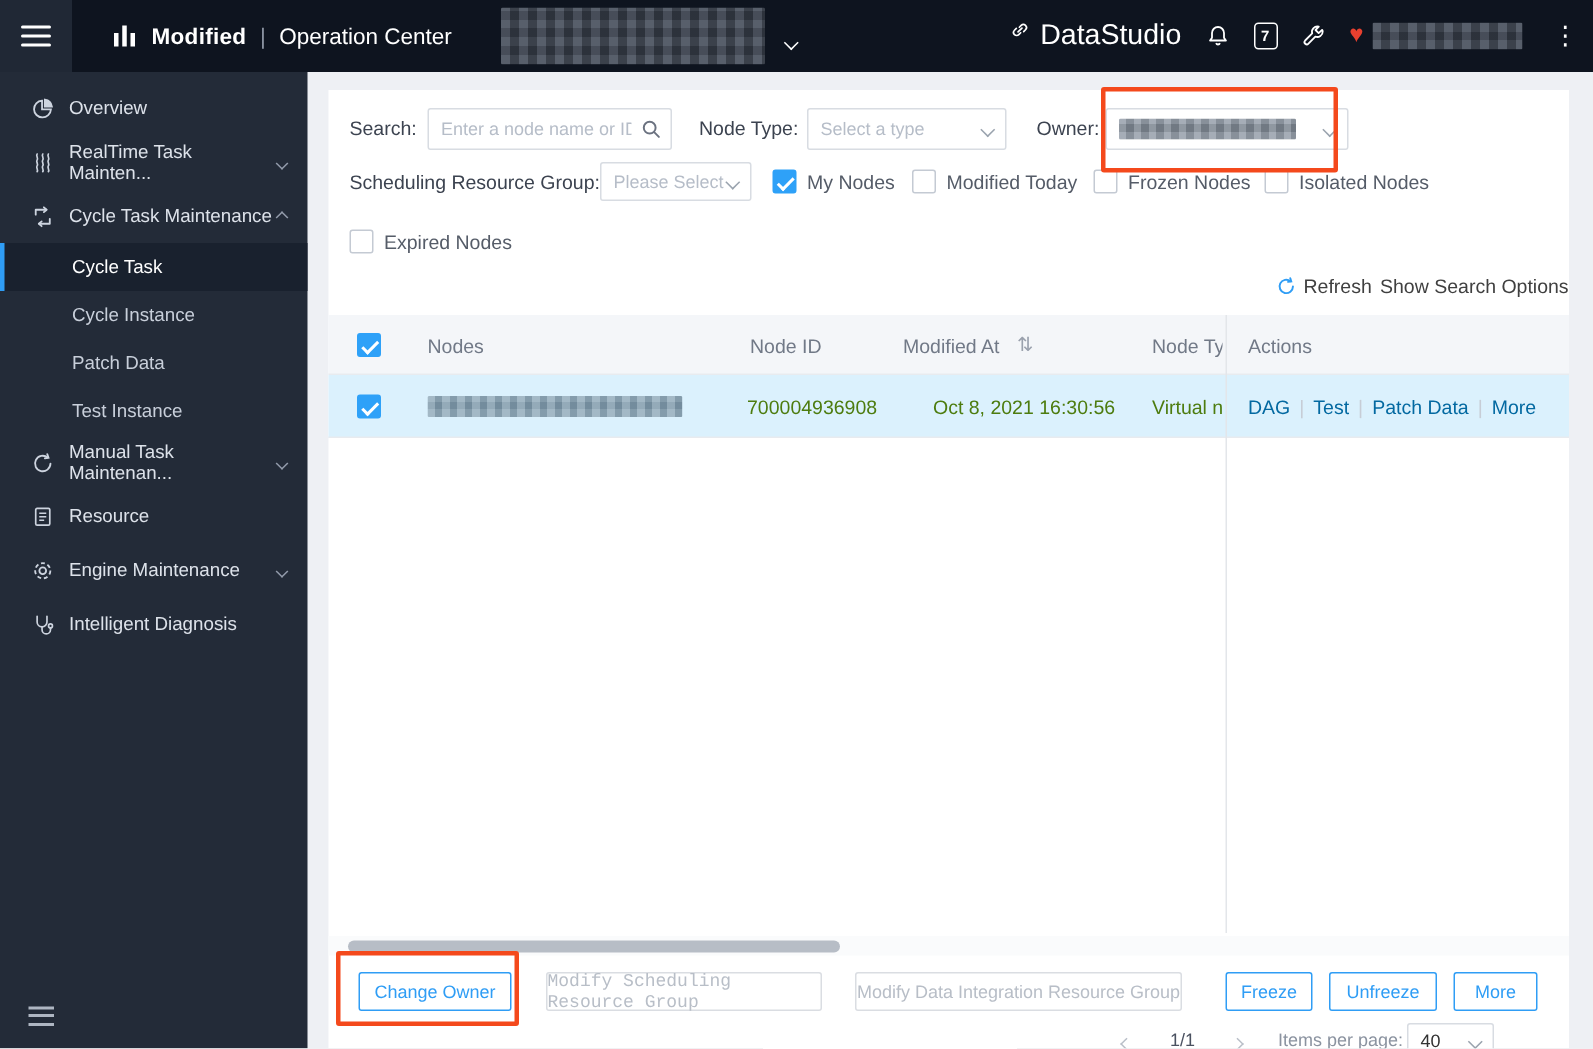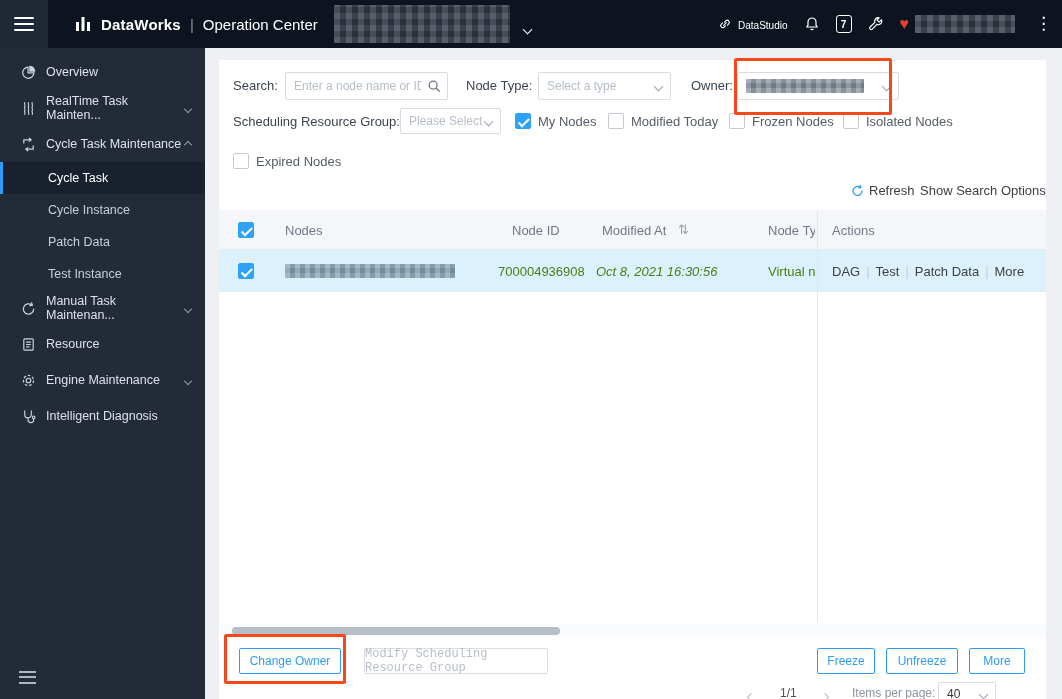--- a/index.html
+++ b/index.html
@@ -10,21 +10,21 @@
   
   .header { position:absolute; left:0; top:0; width:1062px; height:48px; background:#0e141f; }
   .burger-box { position:absolute; left:0; top:0; width:48px; height:48px; background:#202835; display:flex; align-items:center; justify-content:center; cursor:pointer; }
   .burger { width:20px; }
   .burger span { display:block; height:2px; background:#fff; margin:4px 0; border-radius:1px; }
   .brand-wrap { position:absolute; left:74px; top:0; height:48px; display:flex; align-items:center; gap:9px; color:#fff; }
   .brand { font-size:15px; font-weight:700; letter-spacing:.2px; }
   .brand-div { color:#8b93a2; font-size:15px; }
   .product { font-size:15px; }
   .header-right { position:absolute; right:6px; top:0; height:48px; display:flex; align-items:center; gap:16px; color:#fff; }
-  .ds-link { display:flex; align-items:flex-end; gap:6px; font-size:10px; color:#fff; cursor:pointer; }
+  .ds-link { display:flex; align-items:flex-start; gap:6px; font-size:19px; color:#fff; cursor:pointer; }
   .doc-badge { width:16px; height:18px; border:1.5px solid #fff; border-radius:3px; font-size:10px; font-weight:700; display:flex; align-items:center; justify-content:center; cursor:pointer; }
   .heart { color:#e8402f; font-size:16px; line-height:16px; }
   .vdots { font-size:17px; color:#fff; line-height:16px; cursor:pointer; padding:0 4px; }
 
   
   .mosaic { border-radius:1px;
     background:
       repeating-linear-gradient(90deg, rgba(255,255,255,.14) 0 5px, rgba(0,0,0,.10) 5px 10px),
       repeating-linear-gradient(0deg, #97a0ab 0 5px, #7e8792 5px 10px);
   }
@@ -70,21 +70,21 @@
 
   
   .thead { position:absolute; left:219px; top:210px; width:827px; height:40px; background:#f4f6f9; border-bottom:1px solid #e8ebef; }
   .th { position:absolute; font-size:13px; color:#717987; line-height:15px; }
   .trow { position:absolute; left:219px; top:250px; width:827px; height:42px; background:#fff; border-bottom:1px solid #e8ebef; }
   .trow.selected { background:#dbf1fd; }
   .td { position:absolute; font-size:13px; color:#4d7c0f; line-height:15px; }
   .clipcell { overflow:hidden; white-space:nowrap; width:47px; }
   .fixed-line { position:absolute; left:817px; top:210px; width:1px; height:412px; background:#e3e6ea; box-shadow:-3px 0 5px -3px rgba(0,0,0,.08); }
   .actions { position:absolute; display:flex; align-items:center; gap:6px; font-size:13px; }
-  .actions .lnk { color:#404040; cursor:pointer; }
+  .actions .lnk { color:#0369a1; cursor:pointer; }
   .actions .sep { color:#c7cdd6; }
 
   
   .hscroll { position:absolute; left:219px; top:624px; width:827px; height:13px; background:#fafbfc; }
   .hthumb { position:absolute; left:232px; top:626.5px; width:328px; height:8px; background:#b7bdc6; border-radius:4px; cursor:grab; }
 
   
   .btn { position:absolute; height:26px; border:1px solid #2f9df5; border-radius:2px; background:#fff; color:#2f9df5; font-size:12px; display:flex; align-items:center; justify-content:center; cursor:pointer; }
   .btn.disabled { border-color:#dadde2; color:#b8bec7; cursor:default; }
   .pgchev { position:absolute; color:#b9bfc8; cursor:pointer; }
@@ -110,21 +110,21 @@
         </div>
     </div>
     <div class="brand-wrap">
       <span>
         <svg width="18" height="18" viewBox="0 0 18 18">
             <rect x="2" y="7" width="3" height="9" fill="#fff"></rect>
             <rect x="7.5" y="2" width="3" height="14" fill="#fff"></rect>
             <rect x="13" y="7" width="3" height="9" fill="#fff"></rect>
           </svg>
       </span>
-      <span class="brand">DataWorks</span>
+      <span class="brand">Modified</span>
       <span class="brand-div">|</span>
       <span class="product">Operation Center</span>
     </div>
     <div class="abs mosaic dark" style="left:334px; top:5px; width:176px; height:38px;"></div>
     <span class="abs" style="left:524px; top:19px; color:#fff;"><span class="chev"></span></span>
 
     <div class="header-right">
       <span class="ds-link">
         <span>
           <svg width="14" height="14" viewBox="0 0 16 16" fill="none" stroke="#fff" stroke-width="1.3" stroke-linecap="round">
@@ -293,51 +293,52 @@
     </span>
     <span>Refresh</span>
   </span>
   <span class="bluelink" style="left:920px; top:183px;">
     <span>Show Search Options</span>
   </span>
 
   <div class="thead"></div>
   <span class="cb checked" style="left:238px; top:222px;"></span>
   <div class="th" style="left:285px; top:223px;">Nodes</div>
-  <div class="th" style="left:512px; top:223px;">Node ID</div>
+  <div class="th" style="left:500px; top:223px;">Node ID</div>
   <div class="th" style="left:602px; top:223px;">Modified At</div>
   <span class="abs" style="left:678px; top:222px; font-size:13px; color:#9aa1ad;">⇅</span>
   <div class="th clipcell" style="left:768px; top:223px;">Node Type</div>
   <div class="th" style="left:832px; top:223px;">Actions</div>
 
   <div class="trow selected"></div>
   <span class="cb checked" style="left:238px; top:263px;"></span>
   <span class="abs mosaic blue" style="left:285px; top:264px; width:170px; height:14px;"></span>
   <div class="td" style="left:498px; top:264px;">700004936908</div>
-  <div class="td" style="left:596px; top:264px;font-style:italic;">Oct 8, 2021 16:30:56</div>
+  <div class="td" style="left:622px; top:264px;">Oct 8, 2021 16:30:56</div>
   <div class="td clipcell" style="left:768px; top:264px;">Virtual node</div>
   <div class="actions" style="left:832px; top:264px;">
     <span class="lnk">DAG</span>
       <span class="sep">|</span>
     <span class="lnk">Test</span>
       <span class="sep">|</span>
     <span class="lnk">Patch Data</span>
       <span class="sep">|</span>
     <span class="lnk">More</span>
   </div>
   <div class="fixed-line"></div>
 
   <div class="hscroll">
     
     
   </div>
   <div class="hthumb"></div>
 
   <div class="btn" style="left:239px; top:648px; width:102px;">Change Owner</div>
   <div class="btn disabled" style="left:364px; top:648px; width:184px;font-family:Liberation Mono, monospace;">Modify Scheduling Resource Group</div>
+  <div class="btn disabled" style="left:570px; top:648px; width:218px;">Modify Data Integration Resource Group</div>
   <div class="btn" style="left:817px; top:648px; width:58px;">Freeze</div>
   <div class="btn" style="left:886px; top:648px; width:72px;">Unfreeze</div>
   <div class="btn" style="left:969px; top:648px; width:56px;">More</div>
 
   <span class="pgchev" style="left:748px; top:686px;"><span class="chev sm" style="transform:rotate(135deg);"></span></span>
   <span class="pgtext" style="left:780px; top:686px;">1/1</span>
   <span class="pgchev" style="left:822px; top:686px;"><span class="chev sm" style="transform:rotate(-45deg);"></span></span>
   <span class="pglabel" style="left:852px; top:686px;">Items per page:</span>
   <div class="select" style="left:938px; top:682px; width:58px; height:24px;">
     <span class="val dark">40</span>

